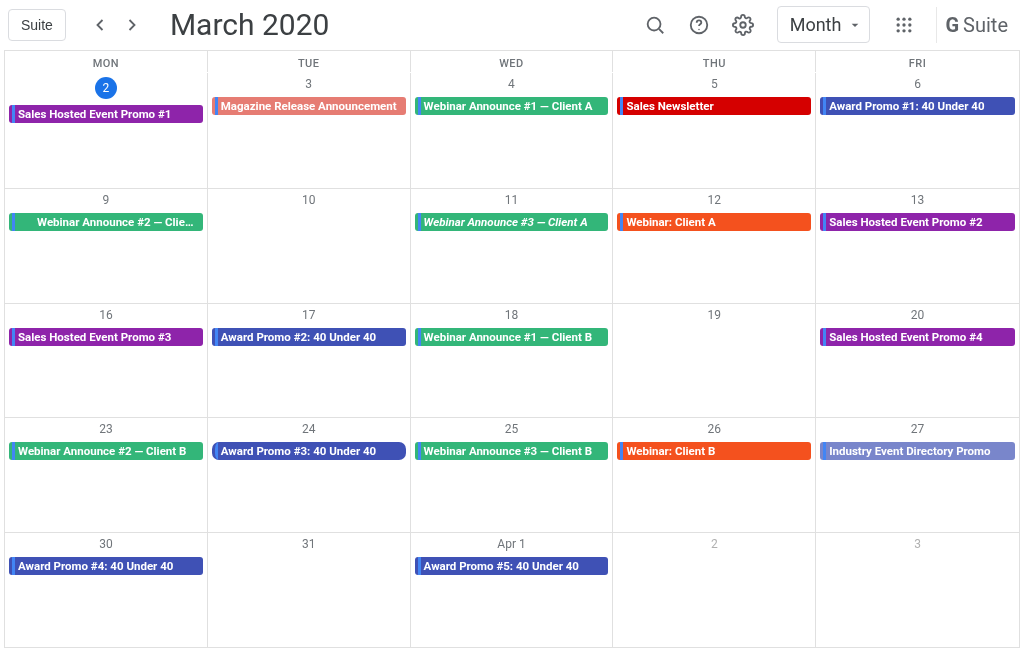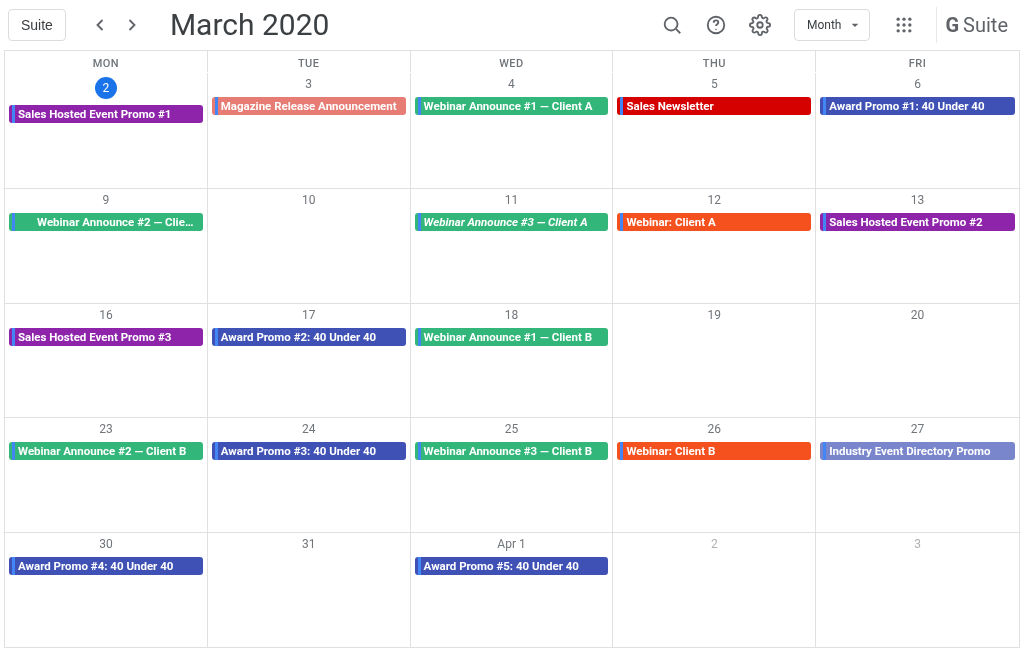--- a/index.html
+++ b/index.html
@@ -44,21 +44,21 @@
       border: none; background: transparent; cursor: pointer;
       color: #5f6368; border-radius: 50%;
       margin: 0 2px;
     }
     .icon-btn svg { width: 22px; height: 22px; }
     .view-selector {
       border: 1px solid #dadce0;
       background: #fff;
       border-radius: 4px;
       padding: 7px 6px 7px 12px;
-      font-size: 12px;
+      font-size: 18px;
       color: #3c4043;
       cursor: pointer;
       display: flex; align-items: center;
       margin: 0 12px;
     }
     .view-selector svg { margin-left: 6px; width: 16px; height: 16px; fill:#5f6368;}
     .apps-btn svg { width: 20px; height: 20px; }
     .gsuite-logo {
       display: flex; align-items: center;
       font-size: 20px; color: #5f6368;
@@ -265,30 +265,31 @@
         </div>
         <div class="day-cell">
           <div class="day-number"><span>18</span></div>
           <div class="event" style="background: rgb(51, 182, 121);"><div class="stripe" style="background: rgb(66, 133, 244);"></div><span>Webinar Announce #1 — Client B</span></div>
         </div>
         <div class="day-cell">
           <div class="day-number"><span>19</span></div>
         </div>
         <div class="day-cell">
           <div class="day-number"><span>20</span></div>
+          <div class="event" style="background: rgb(142, 36, 170);"><div class="stripe" style="background: rgb(66, 133, 244);"></div><span>Sales Hosted Event Promo #4</span></div>
         </div>
       </div>
       <div class="week-row">
         <div class="day-cell">
           <div class="day-number"><span>23</span></div>
           <div class="event" style="background: rgb(51, 182, 121);"><div class="stripe" style="background: rgb(66, 133, 244);"></div><span>Webinar Announce #2 — Client B</span></div>
         </div>
         <div class="day-cell">
           <div class="day-number"><span>24</span></div>
-          <div class="event" style="background: rgb(63, 81, 181);"><div class="stripe" style="background: rgb(66, 133, 244);"></div><span>Award Promo #3: 40 Under 40</span></div>
+          <div class="event" style="background: rgb(63, 81, 181); border-radius: 7px;"><div class="stripe" style="background: rgb(66, 133, 244);"></div><span>Award Promo #3: 40 Under 40</span></div>
         </div>
         <div class="day-cell">
           <div class="day-number"><span>25</span></div>
           <div class="event" style="background: rgb(51, 182, 121);"><div class="stripe" style="background: rgb(66, 133, 244);"></div><span>Webinar Announce #3 — Client B</span></div>
         </div>
         <div class="day-cell">
           <div class="day-number"><span>26</span></div>
           <div class="event" style="background: rgb(244, 81, 30);"><div class="stripe" style="background: rgb(66, 133, 244);"></div><span>Webinar: Client B</span></div>
         </div>
         <div class="day-cell">

